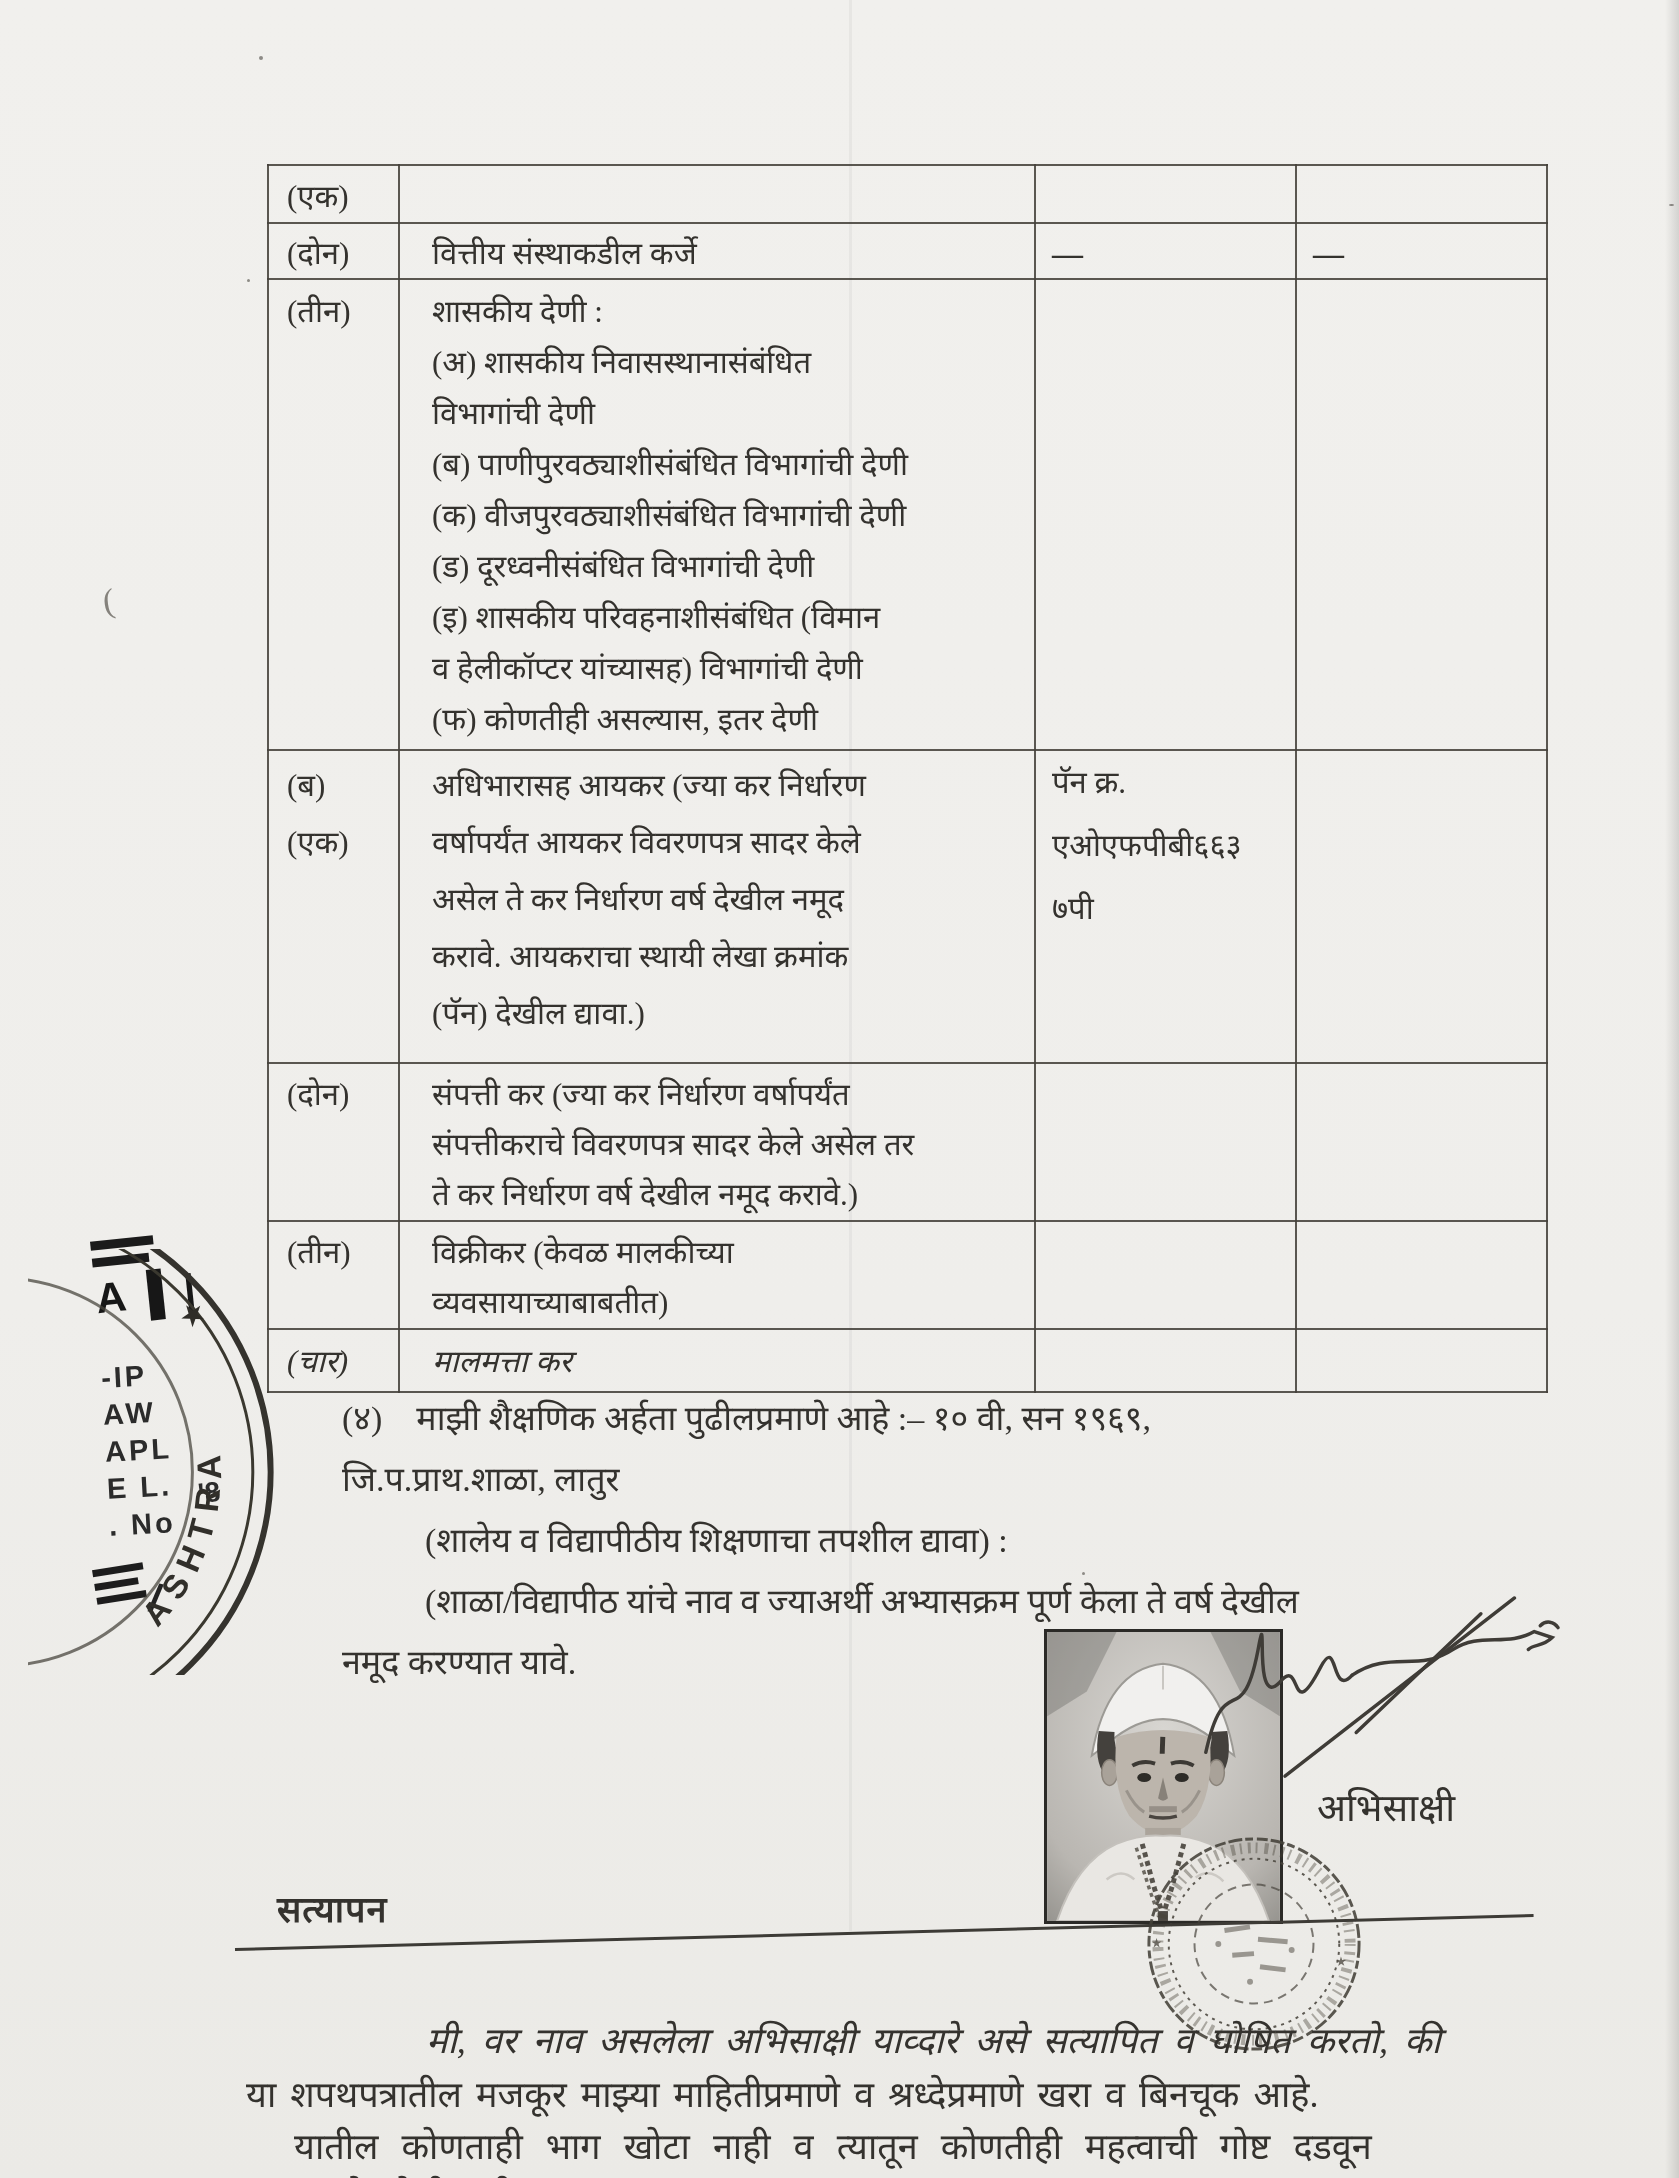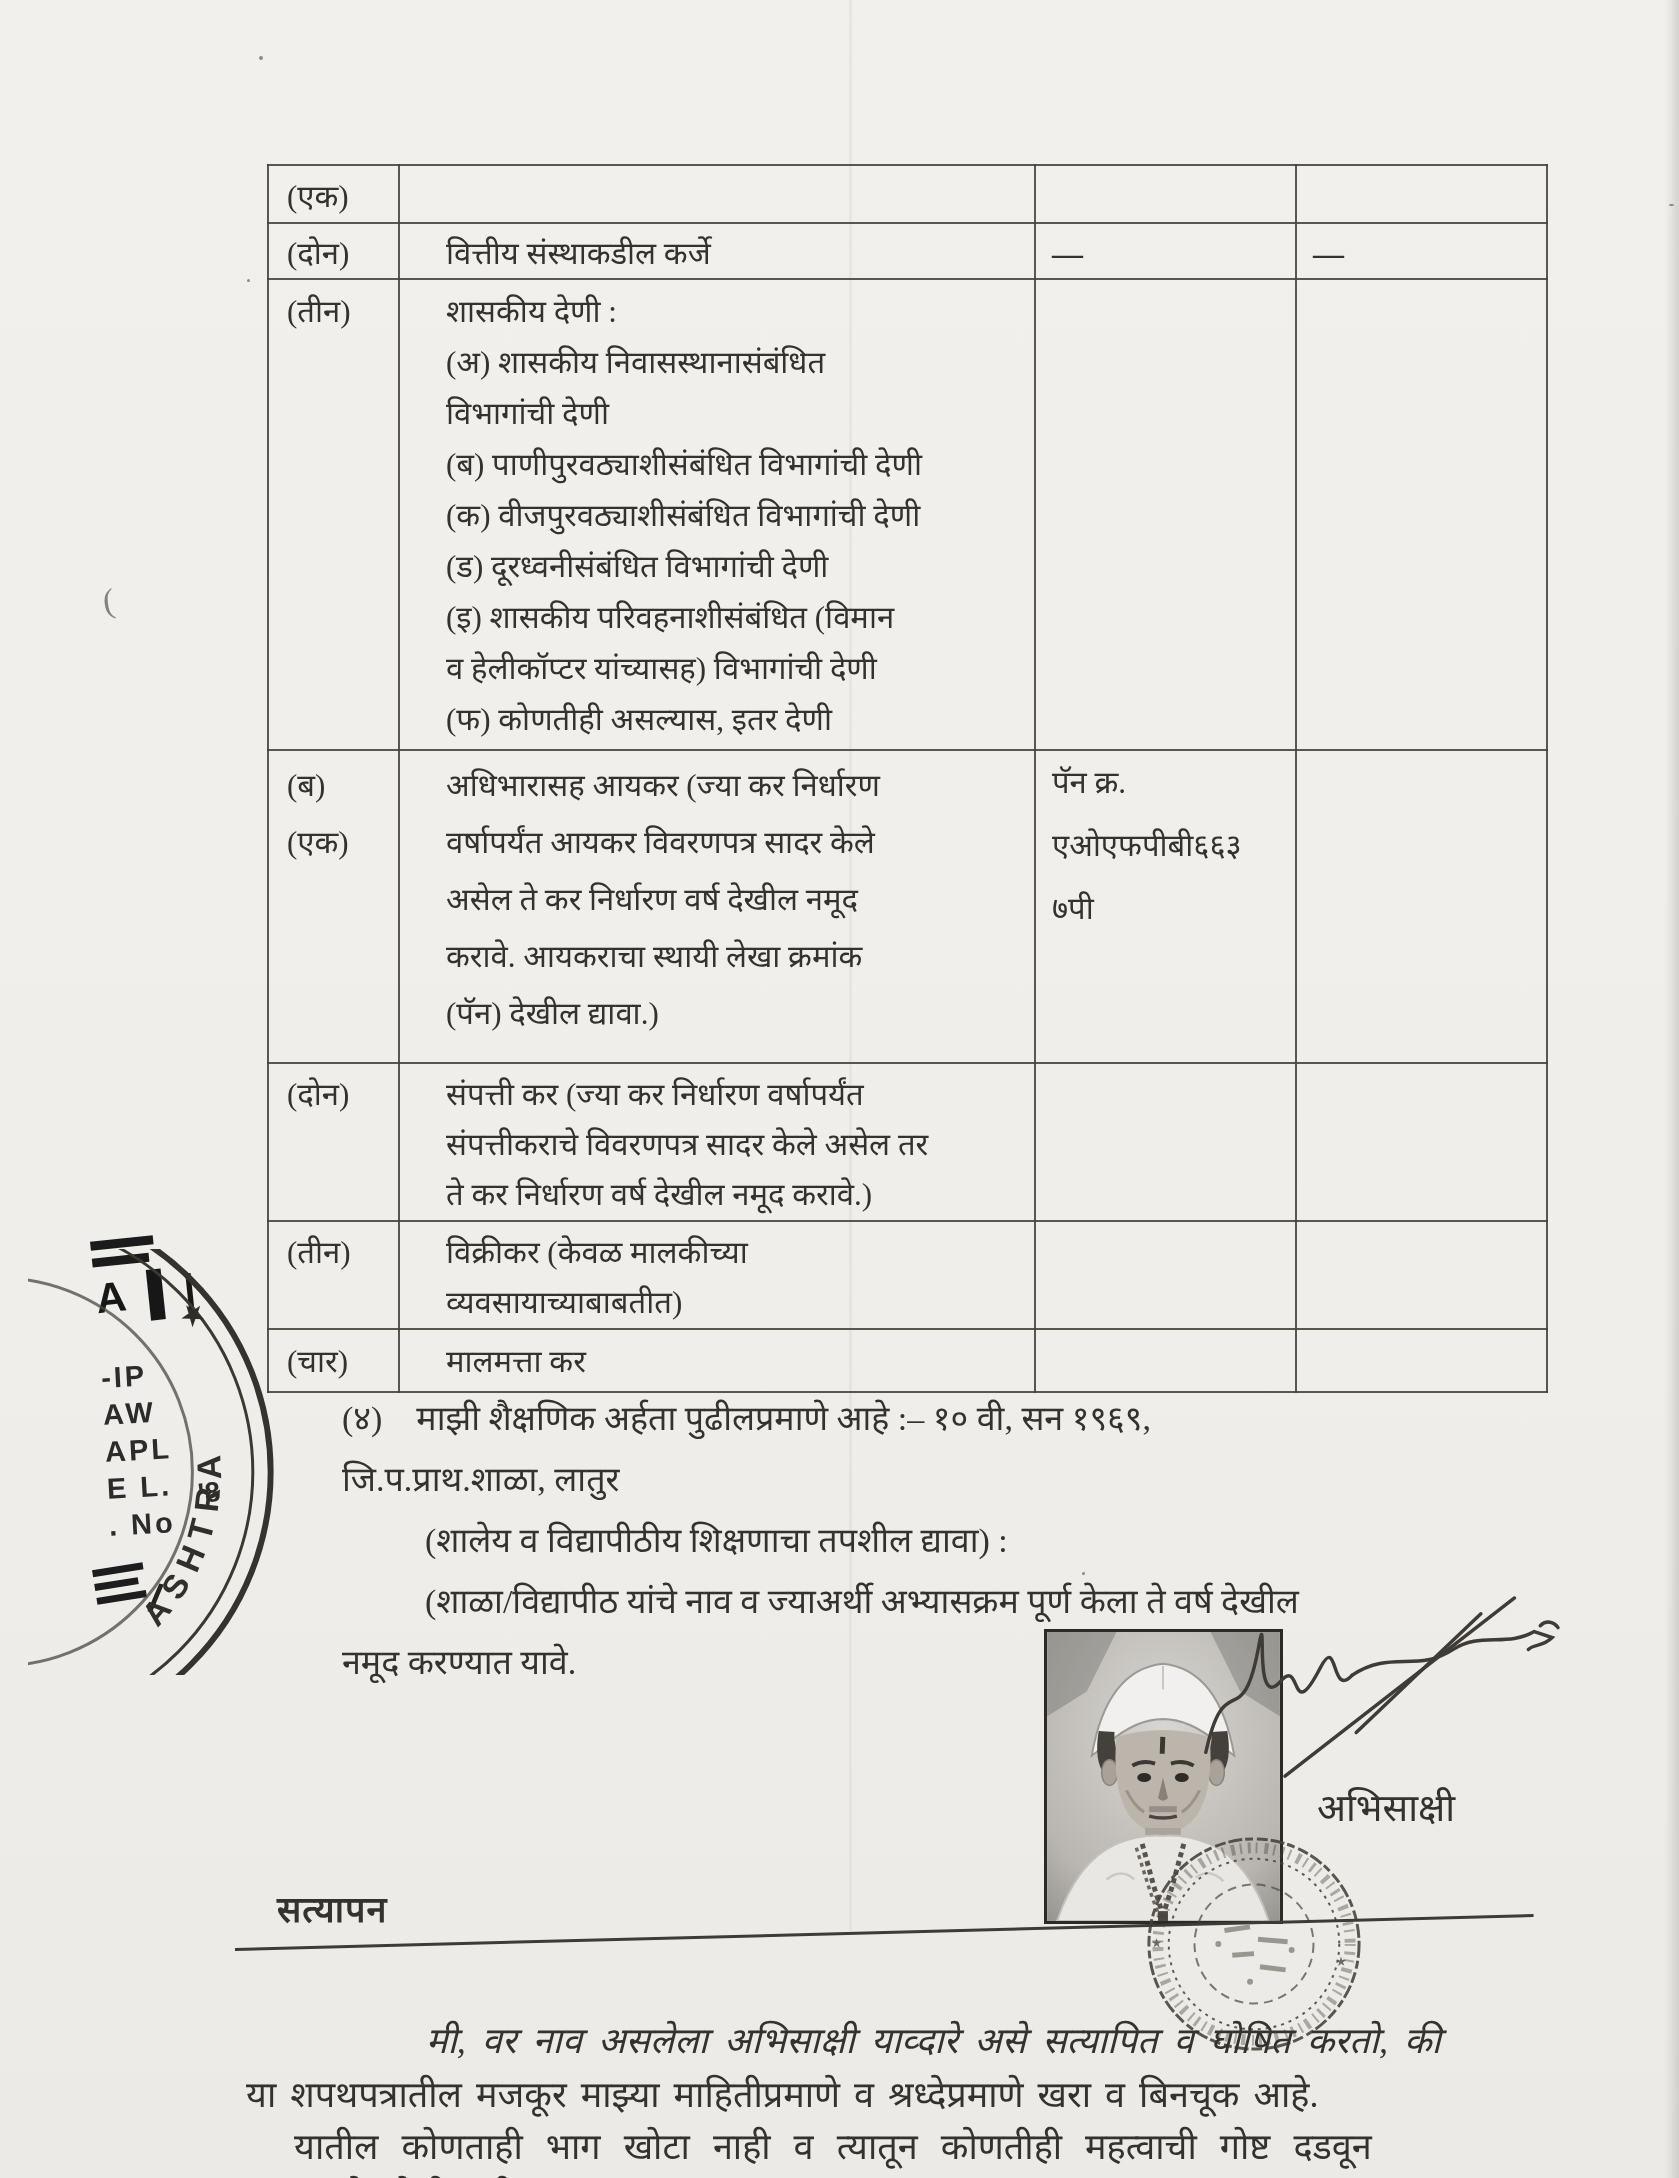--- a/index.html
+++ b/index.html
@@ -17,30 +17,30 @@
   .fold{ position:absolute; left:849px; top:0; width:3px; height:1931px;
     background:rgba(60,58,52,0.05); }
   .speck{ position:absolute; background:#8d8b86; border-radius:50%; }
 
   
   table.doc{ position:absolute; left:267px; top:164px; width:1279px;
     border-collapse:collapse; table-layout:fixed; }
   table.doc td{ border:2px solid rgba(68,65,58,0.88); vertical-align:top;
     font-size:31px; overflow:visible;margin-top:35px; }
   td.lab{ padding:6px 0 0 18px; }
-  td.desc{ padding:6px 0 0 46px; }
+  td.desc{ padding:6px 0 0 32px; }
   td.val{ padding:6px 0 0 16px; }
   .tl{ white-space:pre; }
   tr.r1{ height:57px; } tr.r1 .tl{ line-height:50px; }
   tr.r2{ height:55px; } tr.r2 .tl{ line-height:48px; }
   tr.r3{ height:471px;} tr.r3 .tl{ line-height:51px; }
   tr.r4{ height:313px;} tr.r4 .tl{ line-height:57px; }
   tr.r5{ height:158px;} tr.r5 .tl{ line-height:50px; }
   tr.r6{ height:105px;} tr.r6 .tl{ line-height:50px; }
-  tr.r7{ height:63px; } tr.r7 .tl{ line-height:51px; }
+  tr.r7{ height:63px;font-style:italic; } tr.r7 .tl{ line-height:51px; }
   td.pan{ vertical-align:bottom; padding:0 0 14px 16px; }
   td.pan .tl{ line-height:63px; }
   td.dash .tl{ font-weight:bold; letter-spacing:-2px; }
 
   
   .edu{ position:absolute; left:342px; top:1388px; width:1228px; font-size:34px; }
   .ed-line{ line-height:61px; white-space:pre; }
   .ed-ind{ margin-left:83px; }
 
   

